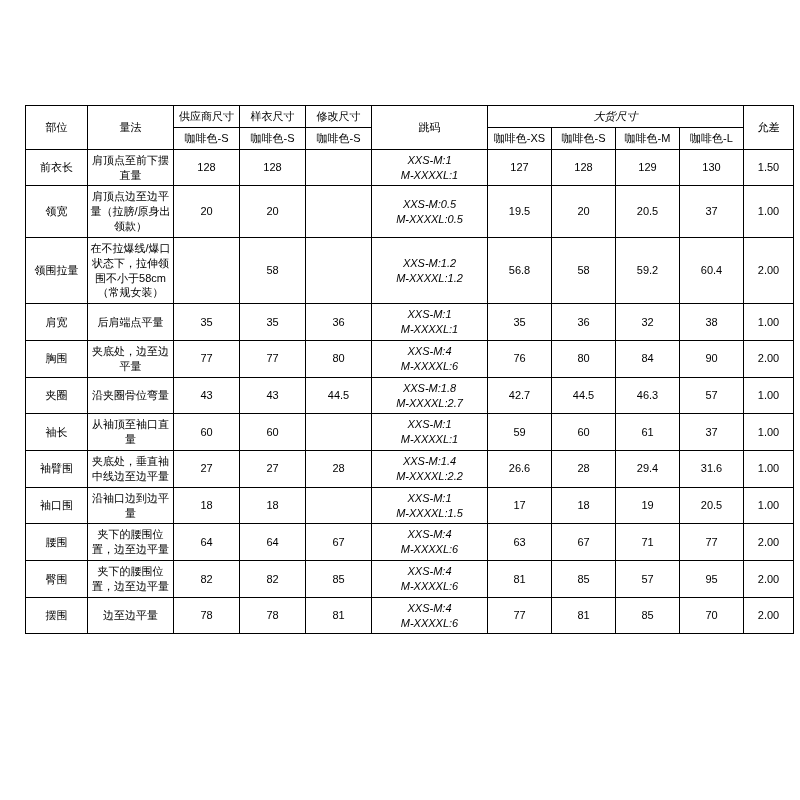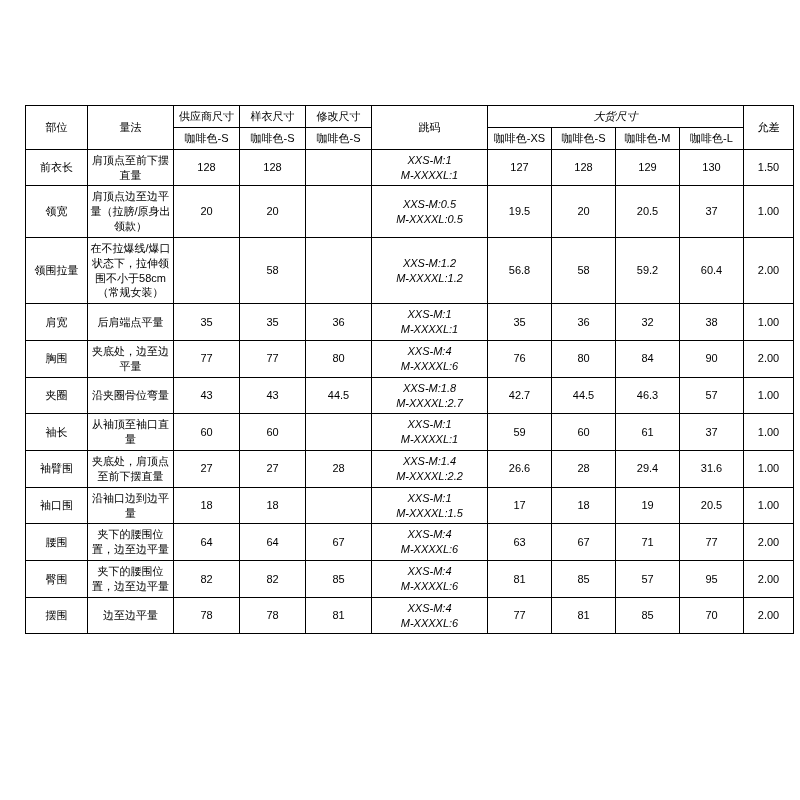--- a/index.html
+++ b/index.html
@@ -190,21 +190,21 @@
           <td></td>
           <td class="jump">XXS-M:1<br>M-XXXXL:1</td>
           <td>59</td>
           <td>60</td>
           <td>61</td>
           <td>37</td>
           <td>1.00</td>
         </tr>
         <tr>
           <td class="part">袖臂围</td>
-          <td class="measure">夹底处，肩顶点至前下摆直量</td>
+          <td class="measure">夹底处，垂直袖中线边至边平量</td>
           <td>27</td>
           <td>27</td>
           <td>28</td>
           <td class="jump">XXS-M:1.4<br>M-XXXXL:2.2</td>
           <td>26.6</td>
           <td>28</td>
           <td>29.4</td>
           <td>31.6</td>
           <td>1.00</td>
         </tr>

